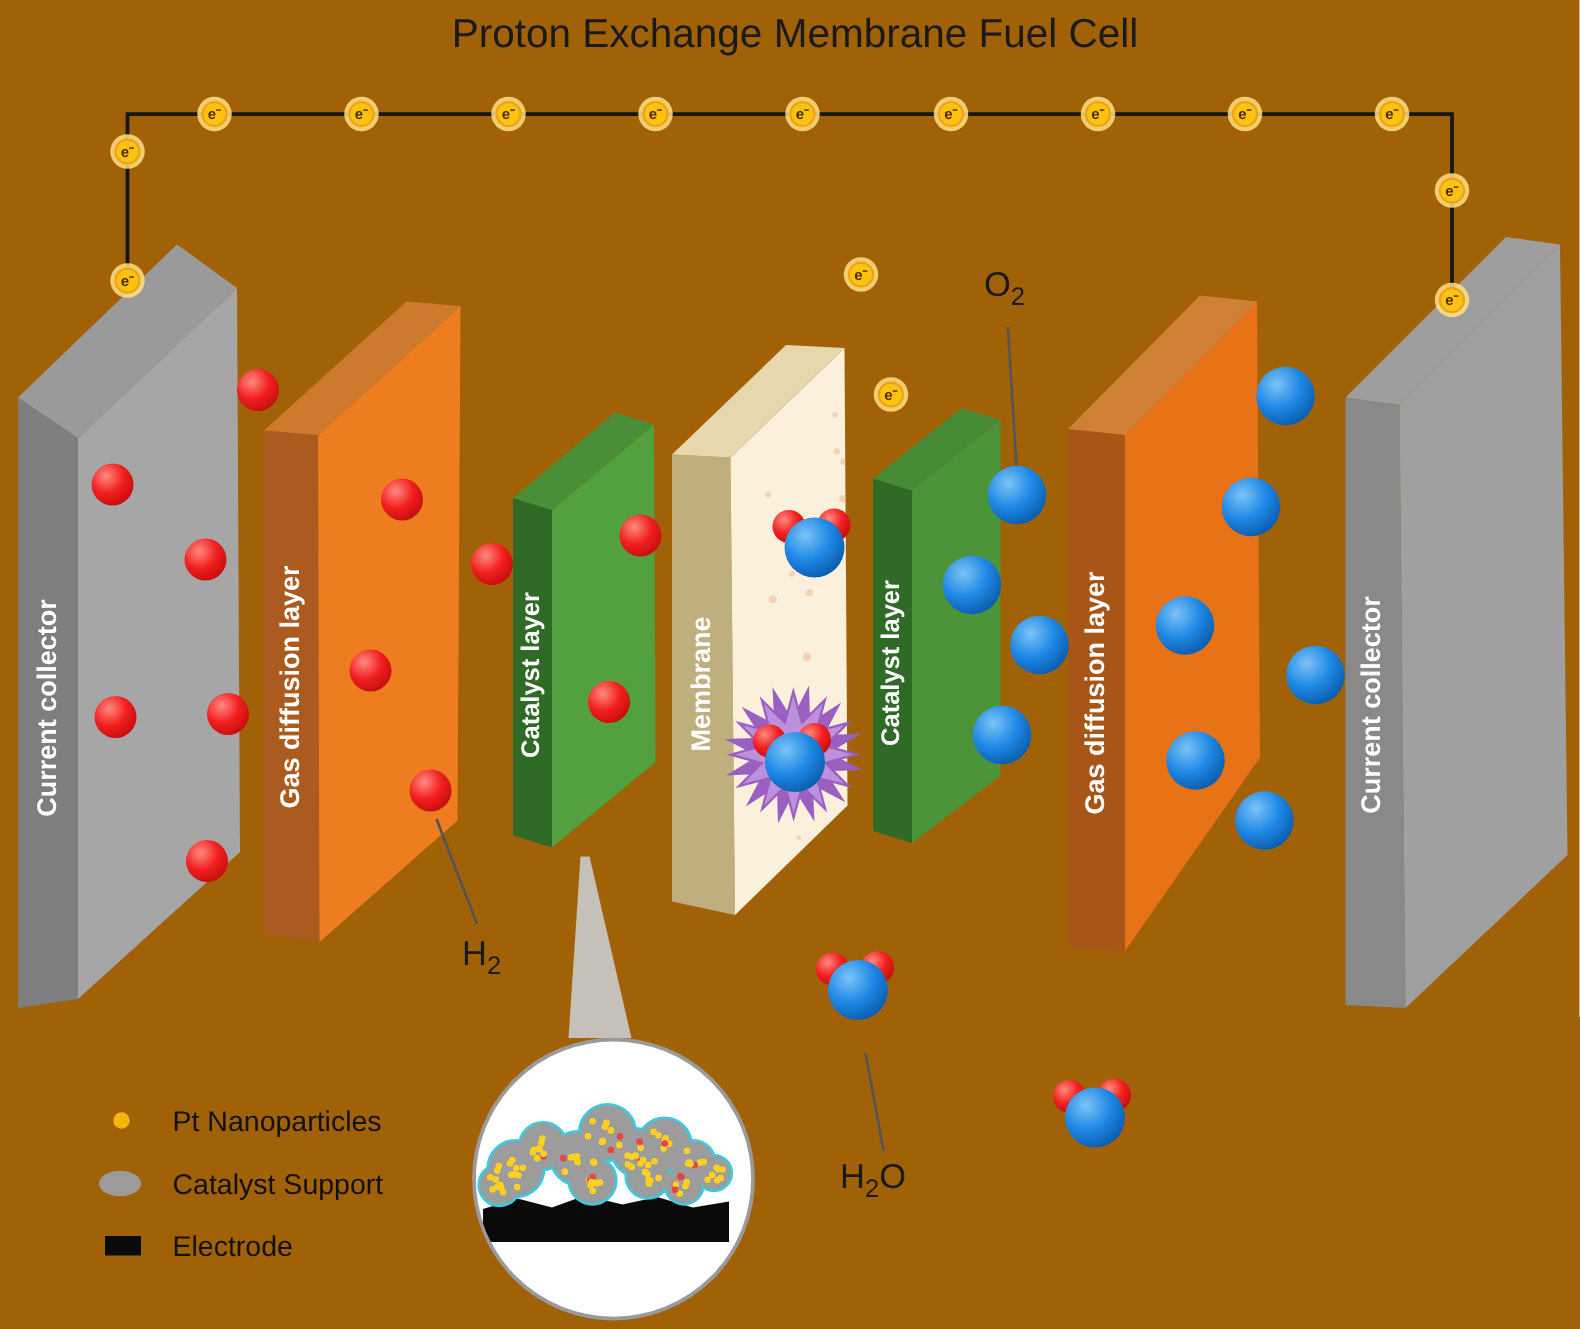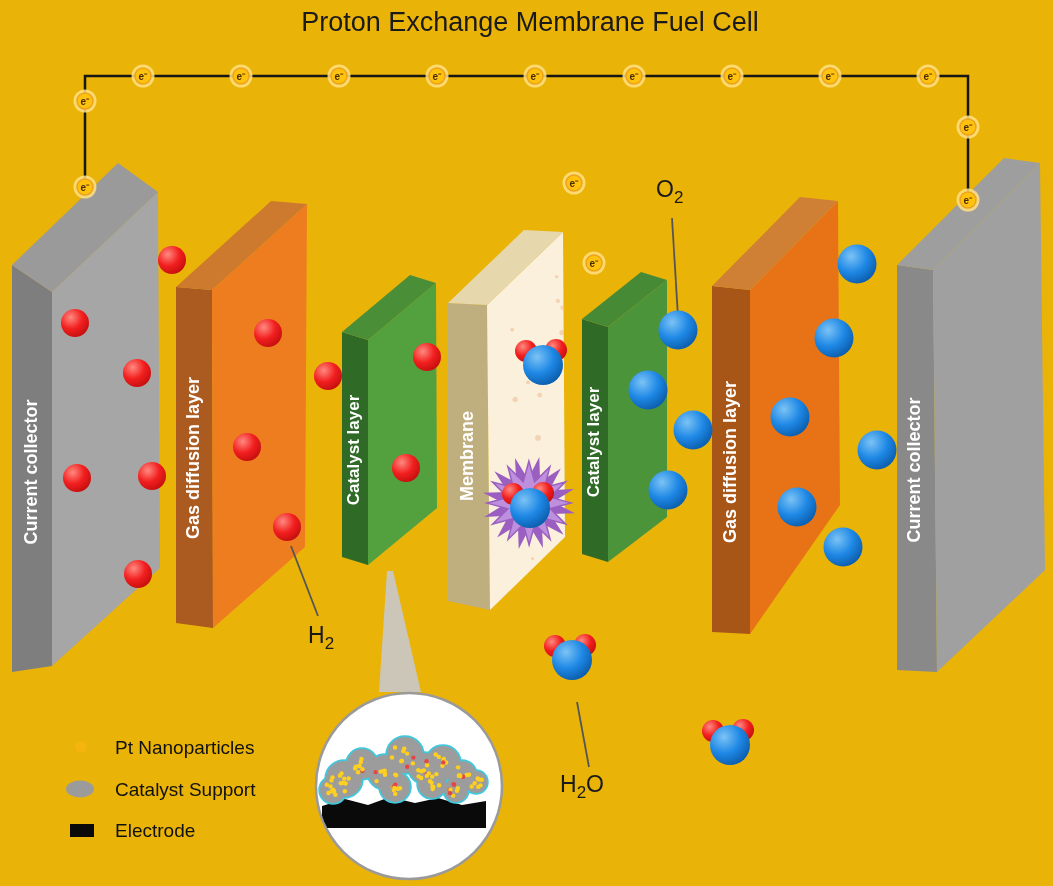--- a/index.html
+++ b/index.html
@@ -1,16 +1,16 @@
 <!DOCTYPE html>
 <html><head>
 <meta charset="utf-8">
 <style>
   html,body{margin:0;padding:0;background:#ffffff;}
-  .stage{width:1053px;height:886px;position:relative;background:#eab308;
+  .stage{width:1053px;height:886px;position:relative;background:#a16207;
          font-family:"Liberation Sans", sans-serif;}
   svg{display:block;}
   text{font-family:"Liberation Sans", sans-serif;}
   .title-text{font-size:27px;fill:#1a1a1a;}
   .layer-label{font-size:18px;font-weight:bold;}
   .layer-label-sm{font-size:17px;font-weight:bold;}
   .mol-label{font-size:23px;fill:#1a1a1a;}
   .mol-sub{font-size:17px;}
   .legend-label{font-size:19px;fill:#111;}
 </style>

